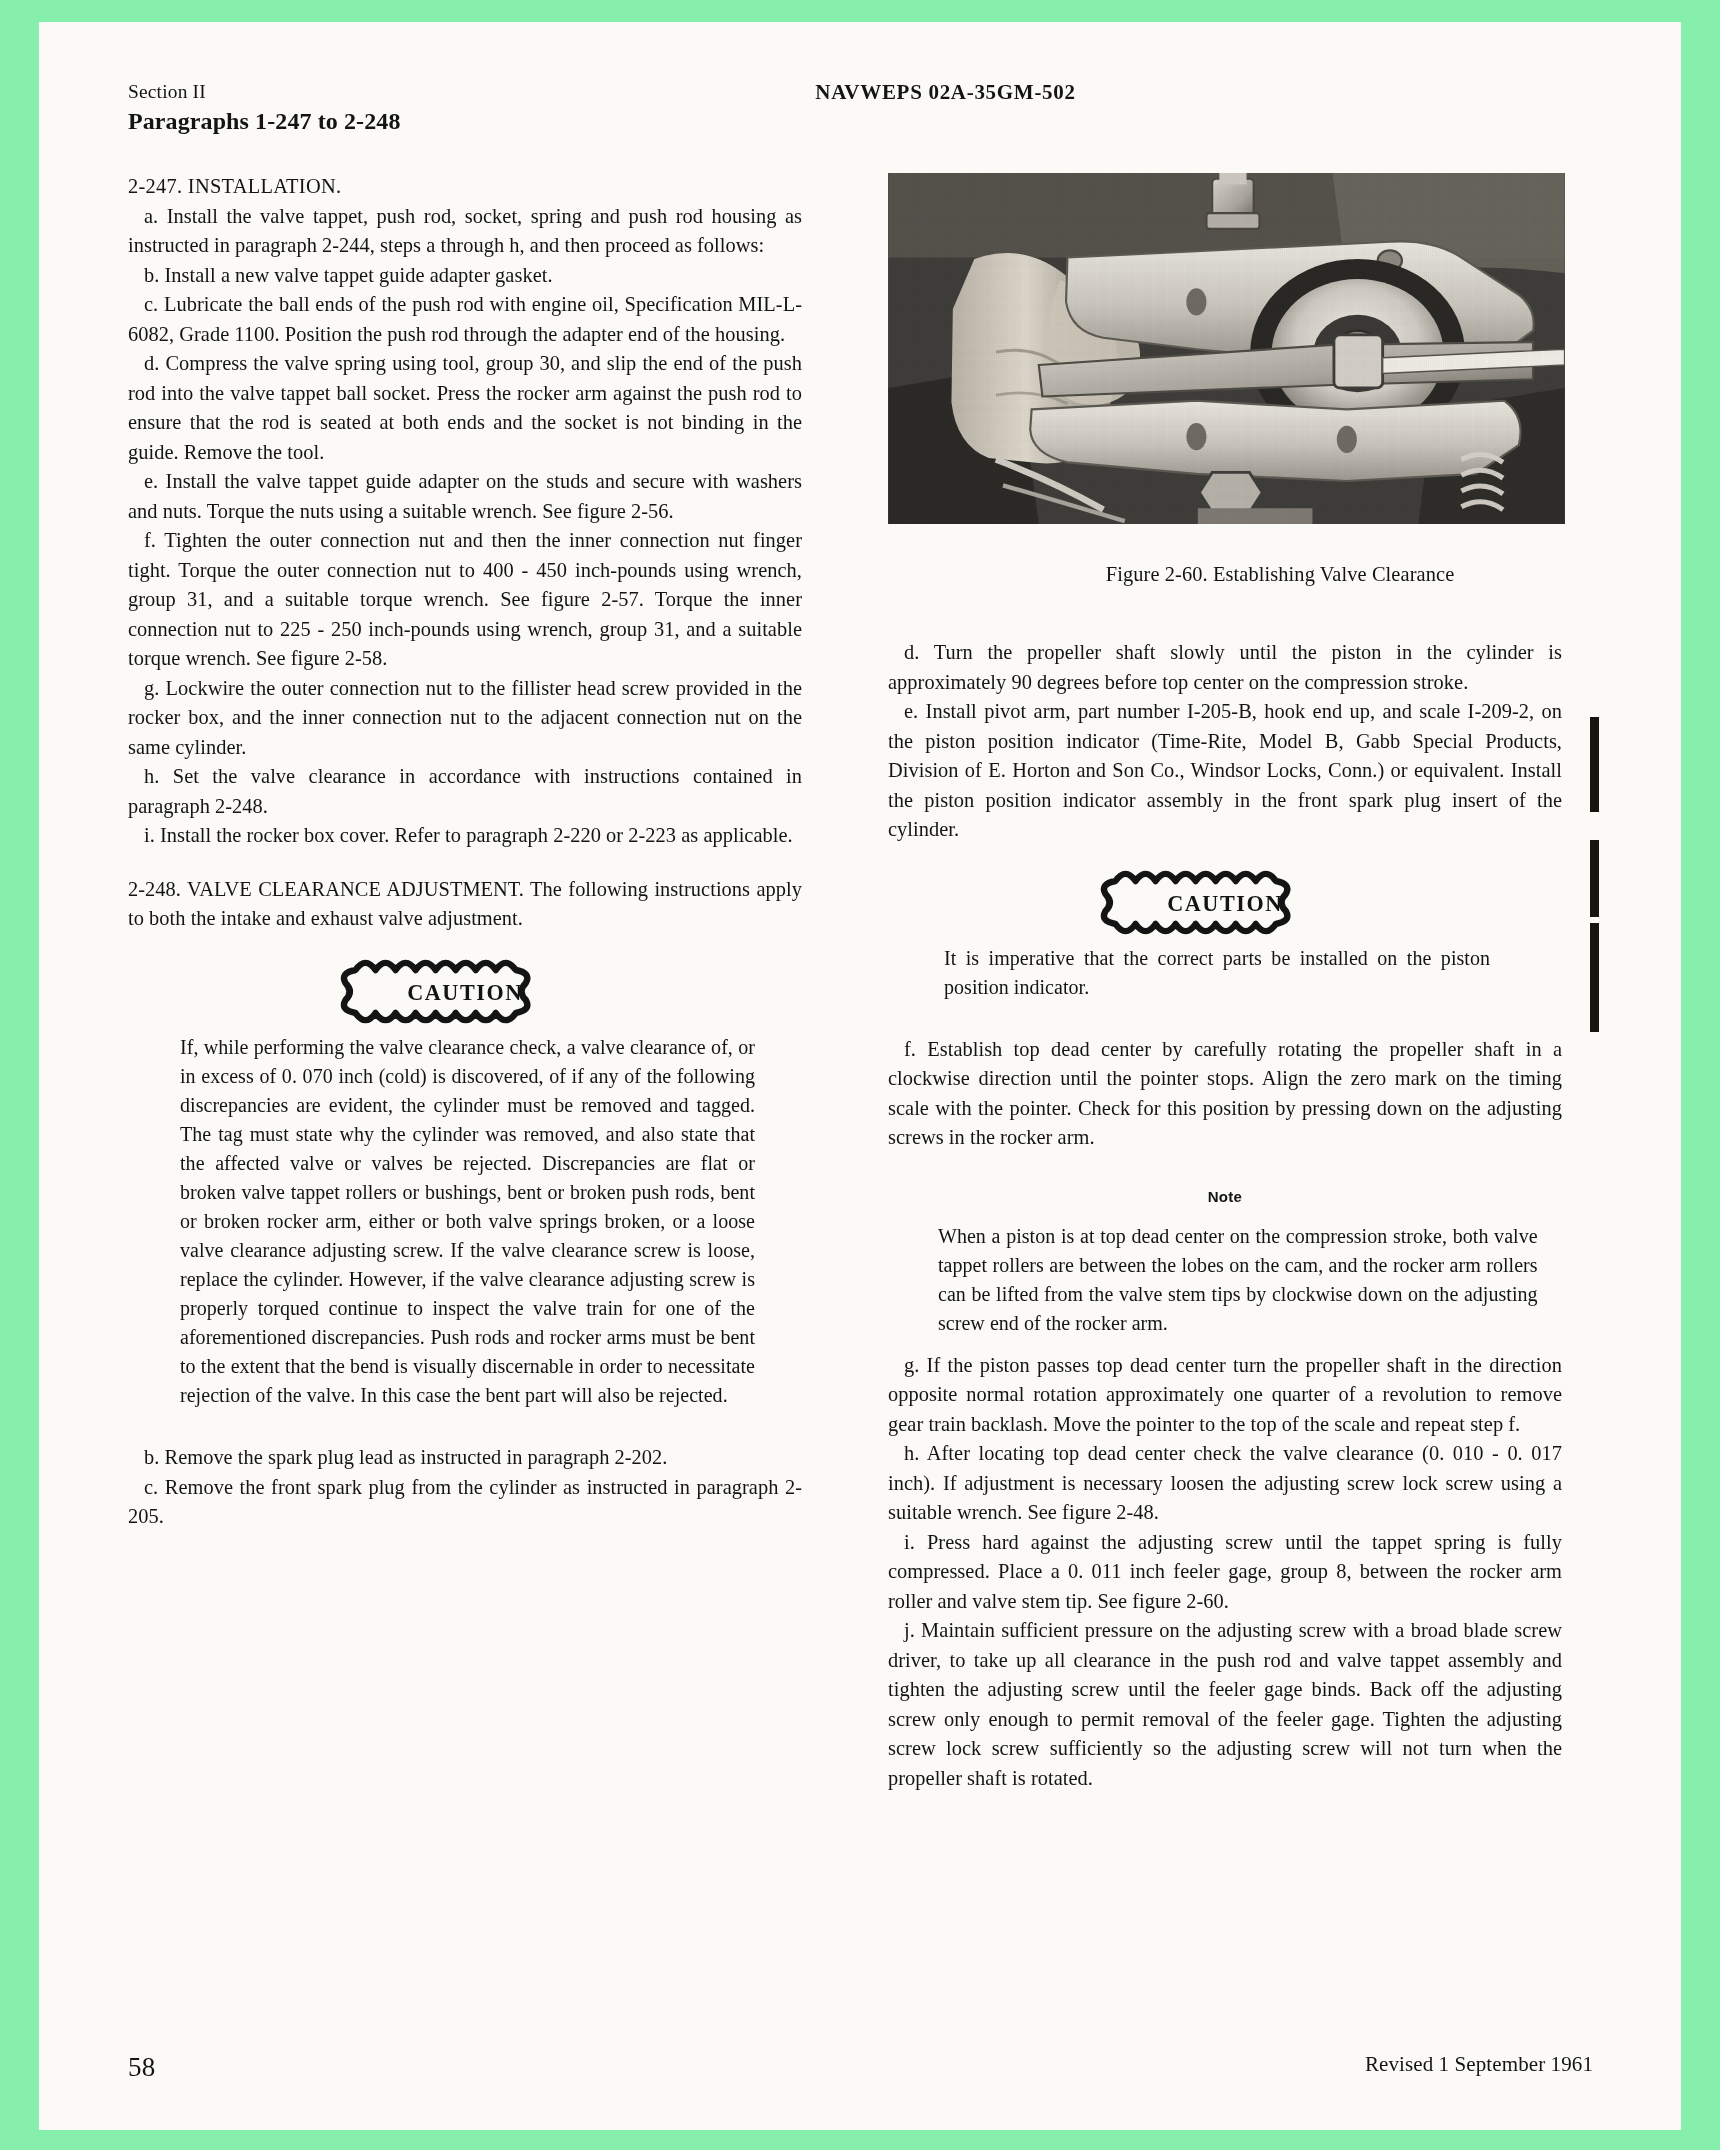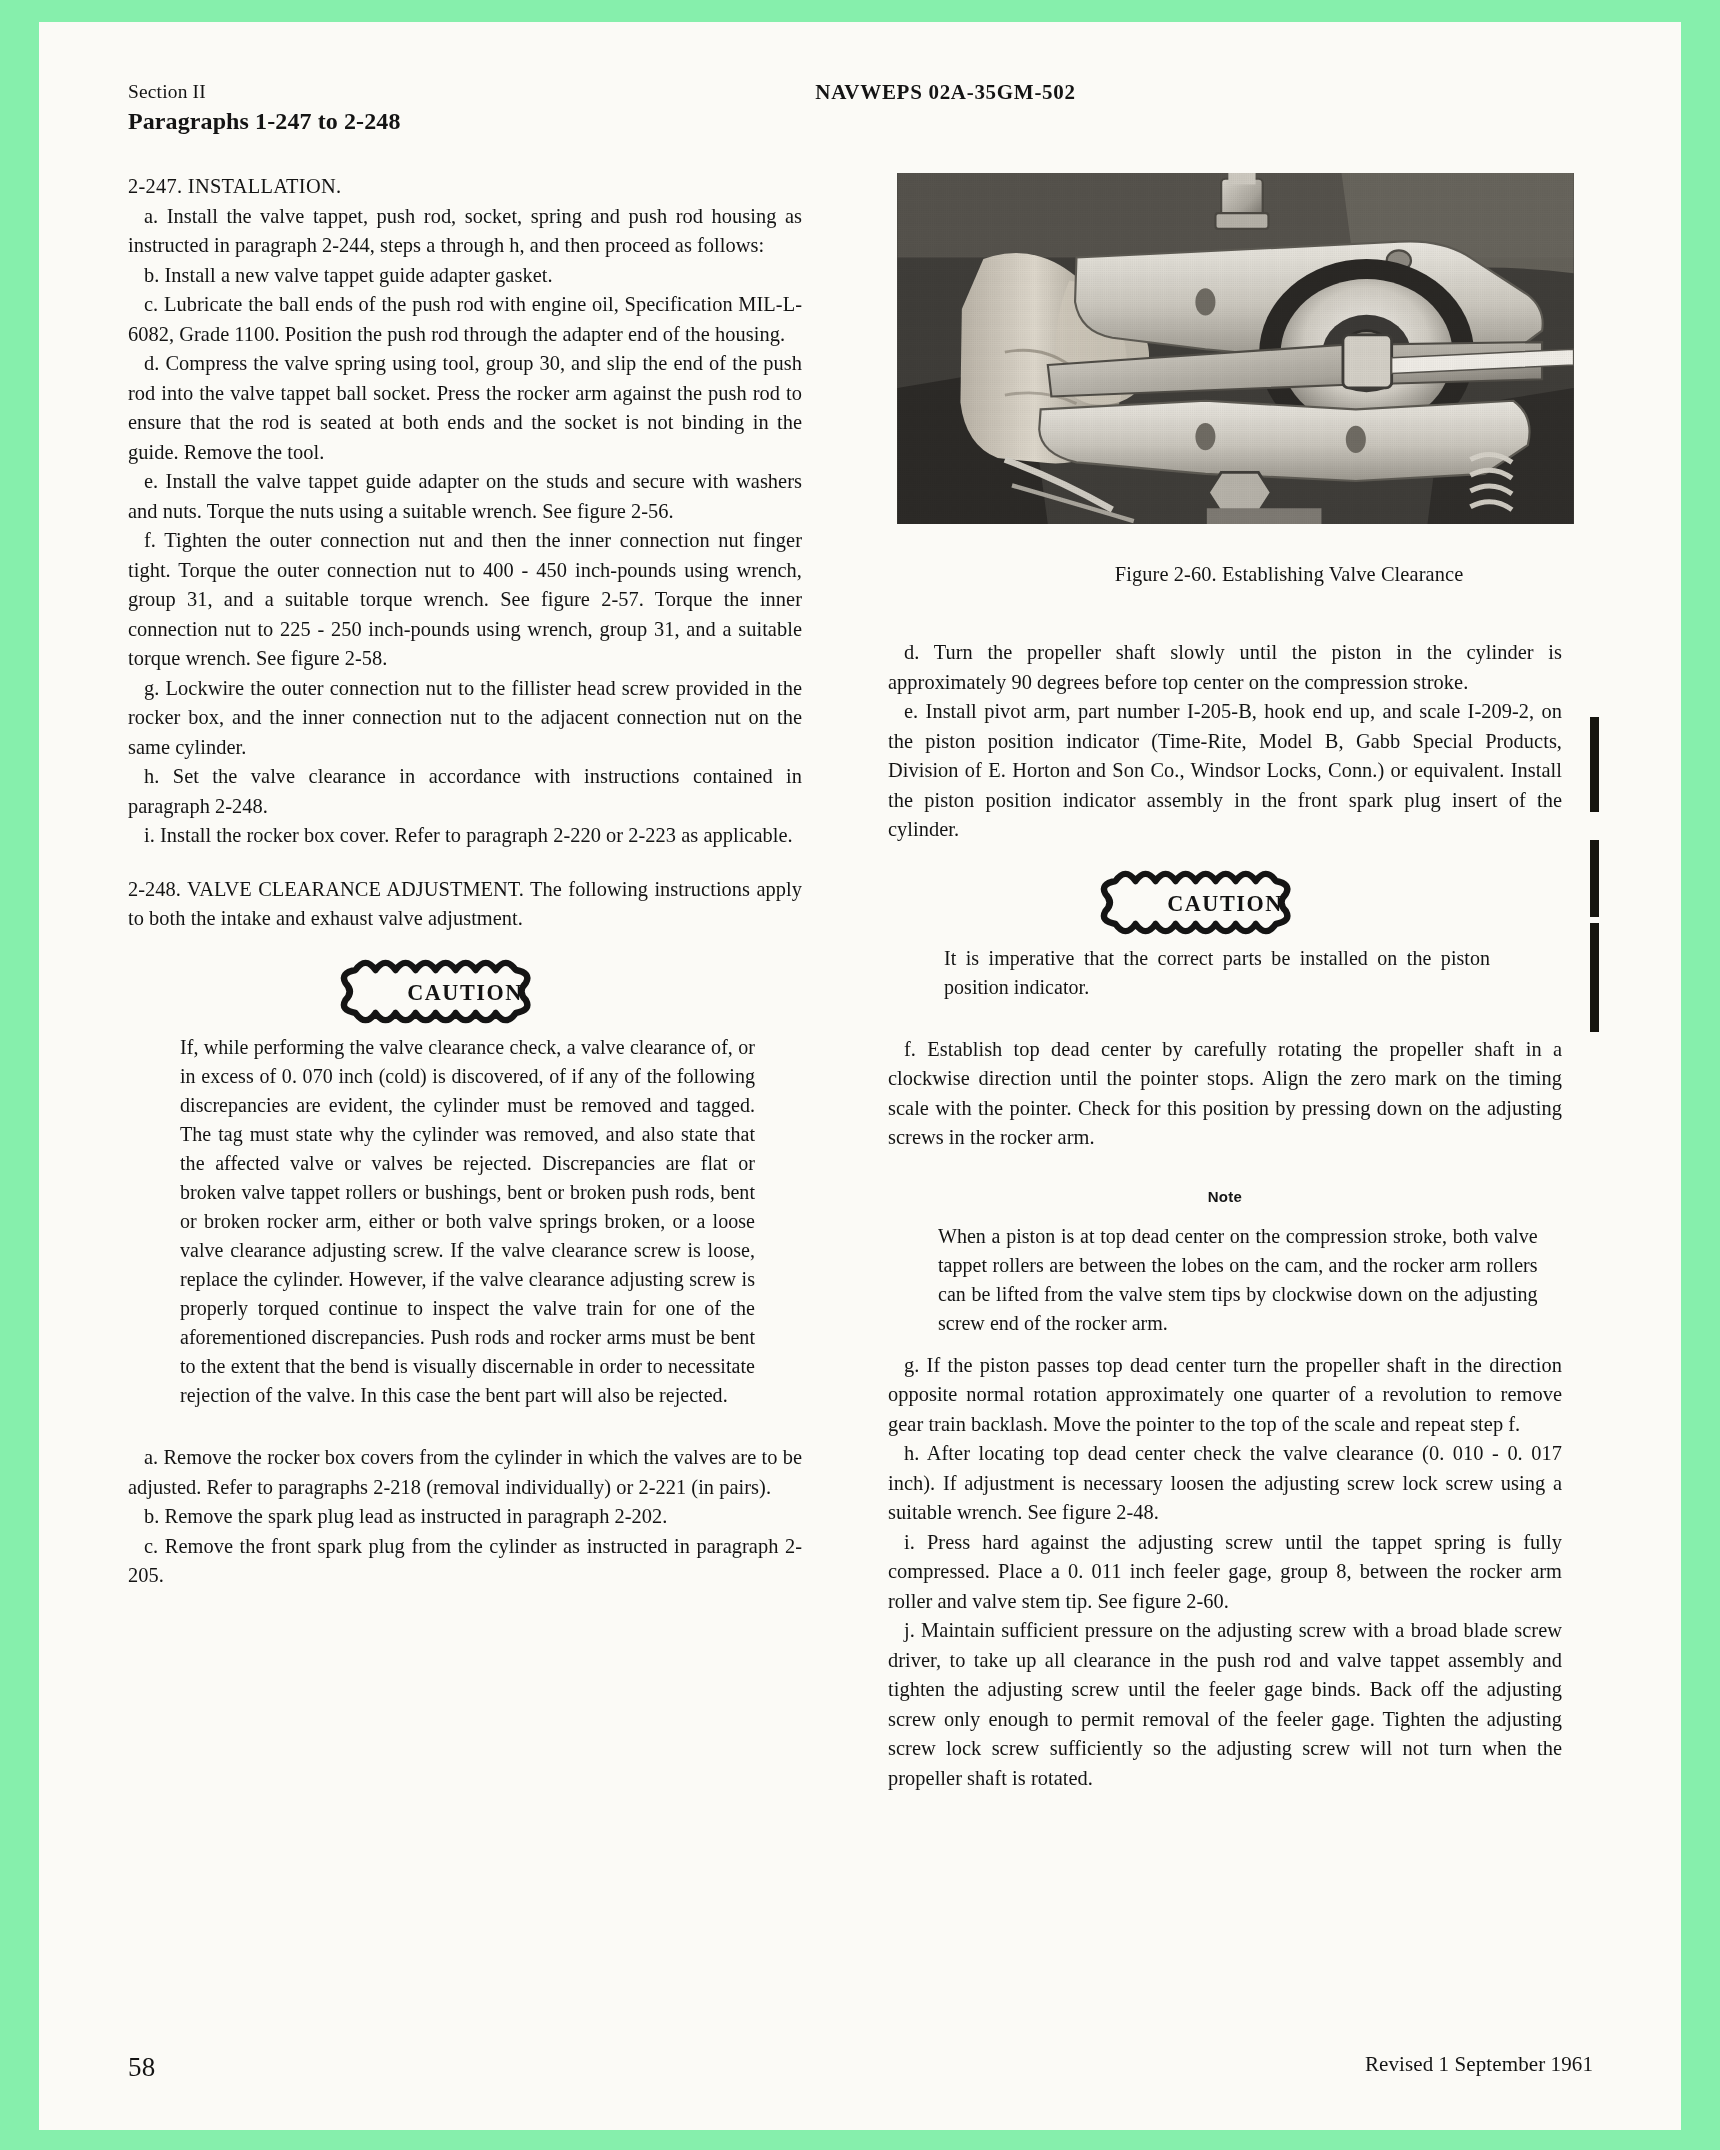--- a/index.html
+++ b/index.html
@@ -128,21 +128,20 @@
     text-align: justify;
   }
   .note-body p { margin: 0; text-indent: 0; }
 
   
   .figure {
     position: absolute;
     left: 888px;
     top: 173px;
     width: 784px;
-    margin-left: 9px;
   }
   .figure-photo {
     width: 677px;
     height: 351px;
     position: relative;
     overflow: hidden;
     background: #4d4b47;
   }
   .figure-photo svg { display: block; }
   .figure-caption {
@@ -314,21 +313,20 @@
         <text class="caution-text" x="197" y="64" text-anchor="middle" fill="#141414" font-family="'Liberation Serif', serif">CAUTION</text>
       </svg>
     </div>
 
     <div class="caution-body">
       <p>If, while performing the valve clearance check, a valve clearance of, or in excess of 0. 070 inch (cold) is discovered, of if any of the following discrepancies are evident, the cylinder must be removed and tagged.  The tag must state why the cylinder was removed, and also state that the affected valve or valves be rejected.  Discrepancies are flat or broken valve tappet rollers or bushings, bent or broken push rods, bent or broken rocker arm, either or both valve springs broken, or a loose valve clearance adjusting screw.  If the valve clearance screw is loose, replace the cylinder.  However, if the valve clearance adjusting screw is properly torqued continue to inspect the valve train for one of the aforementioned discrepancies.  Push rods and rocker arms must be bent to the extent that the bend is visually discernable in order to necessitate rejection of the valve.  In this case the bent part will also be rejected.</p>
     </div>
 
     <div class="gap-lg"></div>
 
-    <p class="para">a.  Remove the rocker box covers from the cylinder in which the valves are to be adjusted.  Refer to paragraphs 2-218 (removal individually) or 2-221 (in pairs).</p>
     <p class="para">b.  Remove the spark plug lead as instructed in paragraph 2-202.</p>
     <p class="para">c.  Remove the front spark plug from the cylinder as instructed in paragraph 2-205.</p>
   </div>
 
   <div class="col col-right" style="top:638px;">
 
     <p class="para">d.  Turn the propeller shaft slowly until the piston in the cylinder is approximately 90 degrees before top center on the compression stroke.</p>
     <p class="para">e.  Install pivot arm, part number I-205-B, hook end up, and scale I-209-2, on the piston position indicator (Time-Rite, Model B, Gabb Special Products, Division of E. Horton and Son Co., Windsor Locks, Conn.) or equivalent.  Install the piston position indicator assembly in the front spark plug insert of the cylinder.</p>
 
     <div class="gap-sm"></div>

